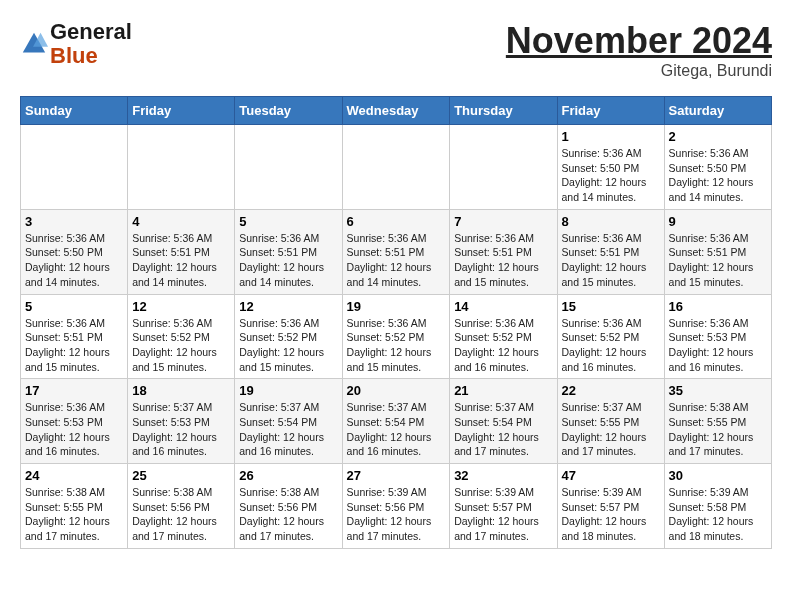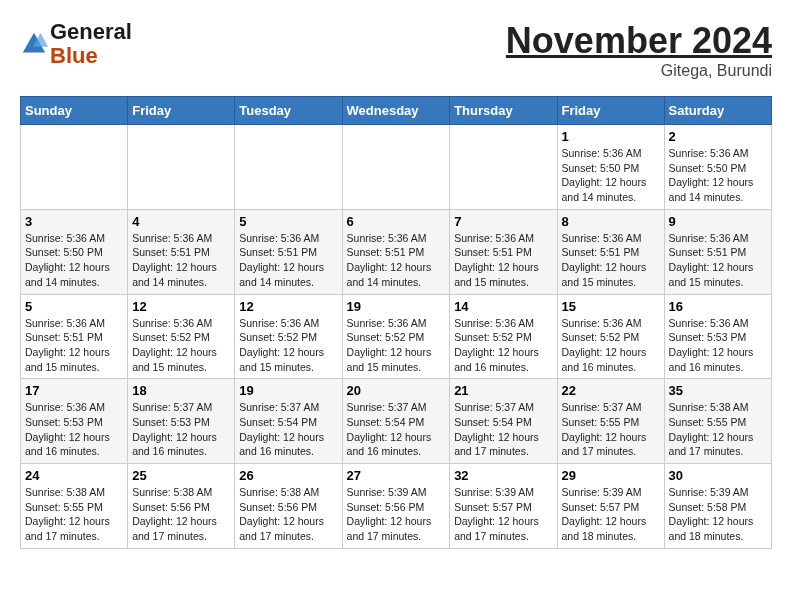--- a/index.html
+++ b/index.html
@@ -324,21 +324,21 @@
 and 17 minutes.</div>
         </td>
         <td>
           <div class="day-num">32</div>
           <div class="day-info" style="white-space: pre-line;">Sunrise: 5:39 AM
 Sunset: 5:57 PM
 Daylight: 12 hours
 and 17 minutes.</div>
         </td>
         <td>
-          <div class="day-num">29</div>
+          <div class="day-num">47</div>
           <div class="day-info" style="white-space: pre-line;">Sunrise: 5:39 AM
 Sunset: 5:57 PM
 Daylight: 12 hours
 and 18 minutes.</div>
         </td>
         <td>
           <div class="day-num">30</div>
           <div class="day-info" style="white-space: pre-line;">Sunrise: 5:39 AM
 Sunset: 5:58 PM
 Daylight: 12 hours

